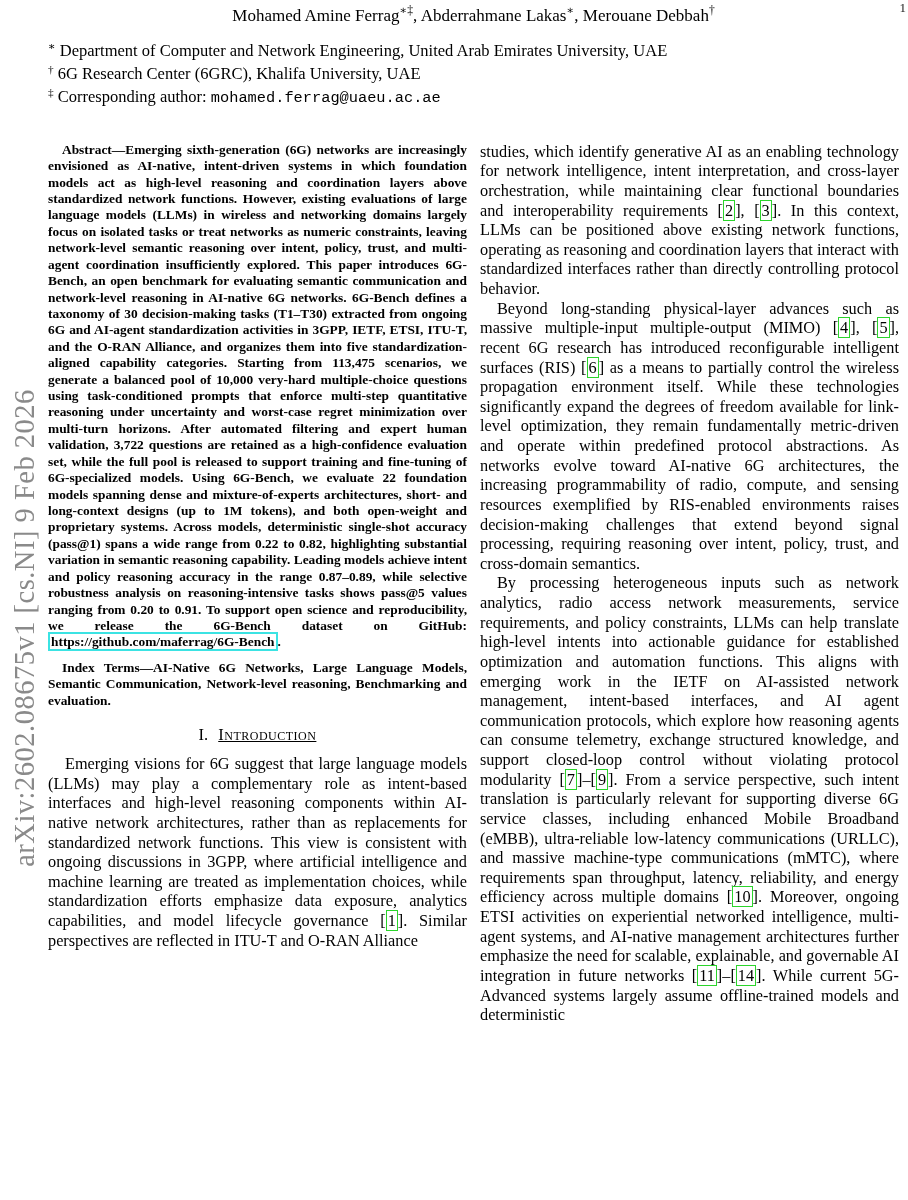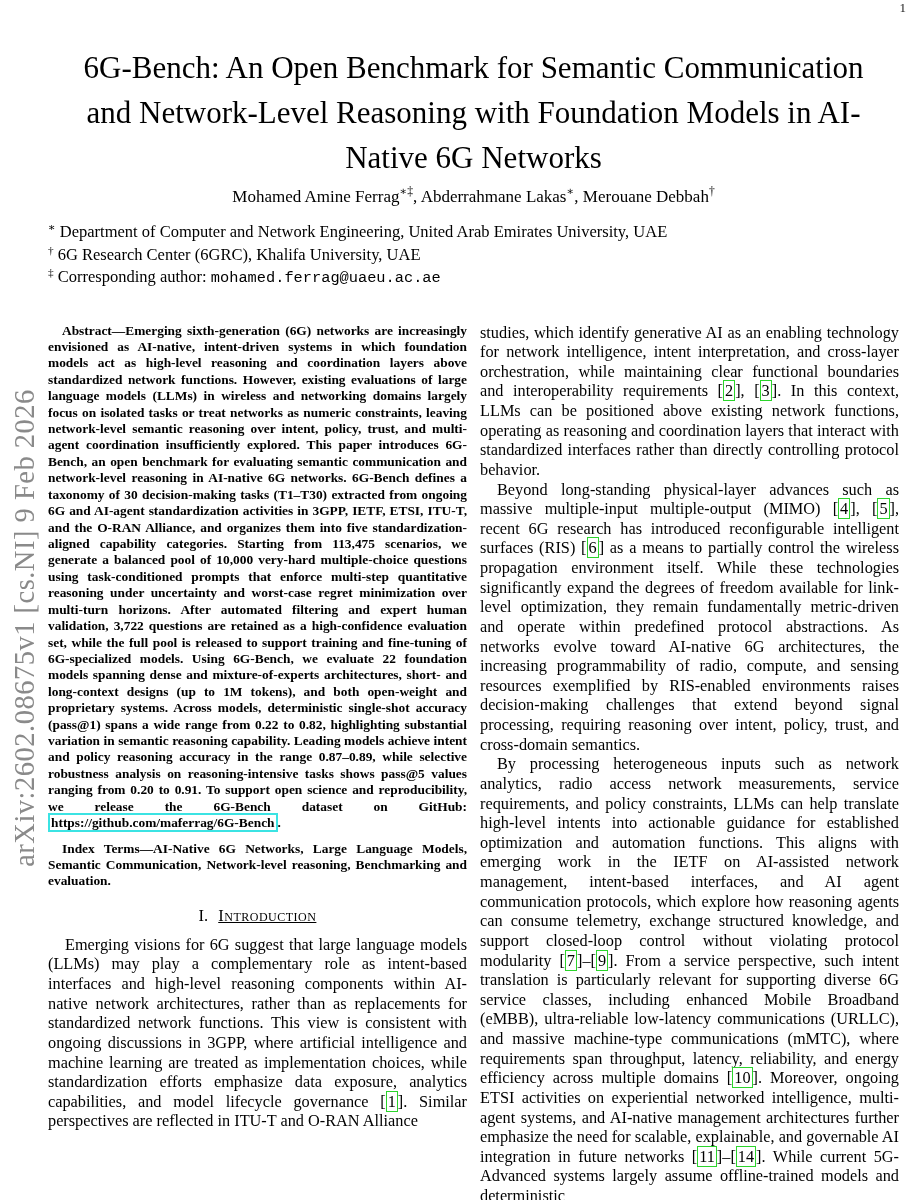--- a/index.html
+++ b/index.html
@@ -103,21 +103,20 @@
 <body>
 
 <div class="page">
 
   <div class="pagenum">1</div>
 
   <div class="watermark">arXiv:2602.08675v1 [cs.NI] 9 Feb 2026</div>
 
   <div class="content">
 
-    <h1 class="title">6G-Bench: An Open Benchmark for Semantic Communication and Network-Level Reasoning with Foundation Models in AI-Native 6G Networks</h1>
 
     <div class="authors"><span>Mohamed Amine Ferrag</span><span class="sup">∗‡</span><span>, Abderrahmane Lakas</span><span class="sup">∗</span><span>, Merouane Debbah</span><span class="sup">†</span></div>
 
     <div class="affils">
       <div><span class="sup">∗</span><span> Department of Computer and Network Engineering, United Arab Emirates University, UAE</span></div>
       <div><span class="sup">†</span><span> 6G Research Center (6GRC), Khalifa University, UAE</span></div>
       <div><span class="sup">‡</span><span> Corresponding author: </span><span class="mono">mohamed.ferrag@uaeu.ac.ae</span></div>
     </div>
 
     <div class="cols">

